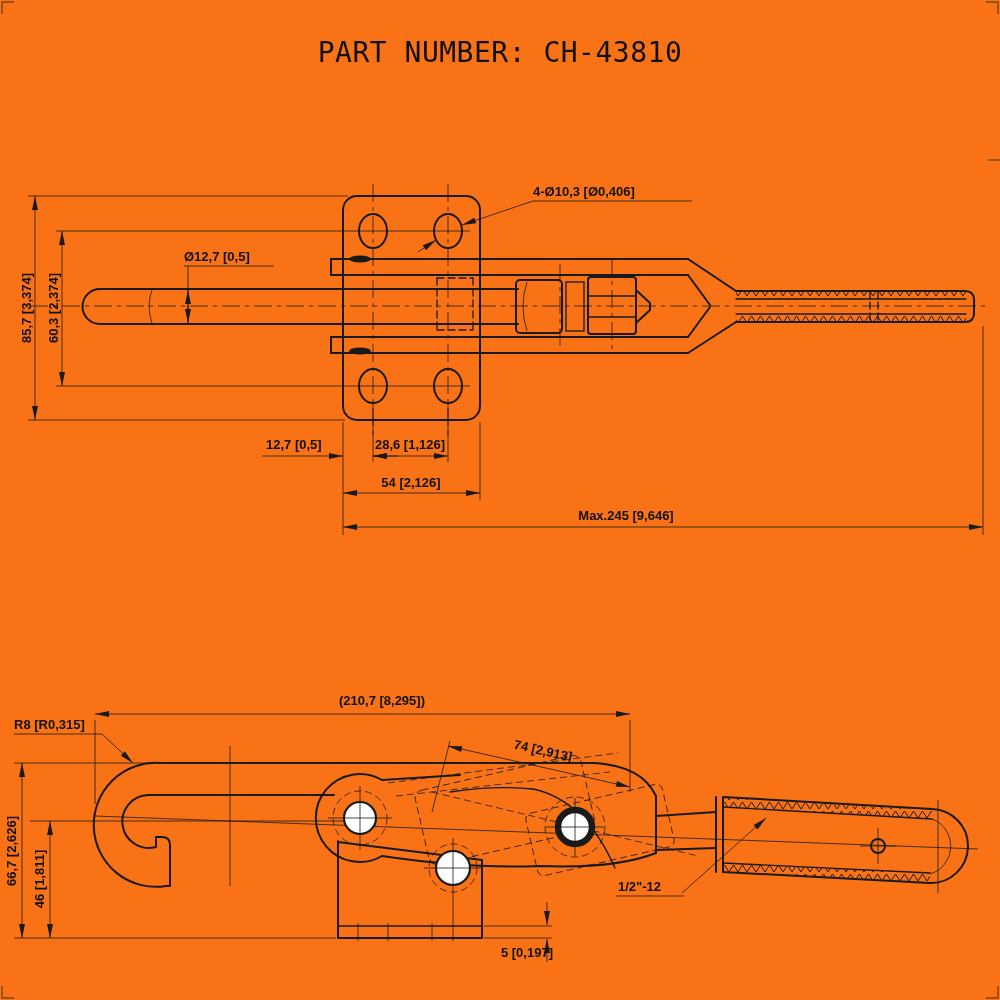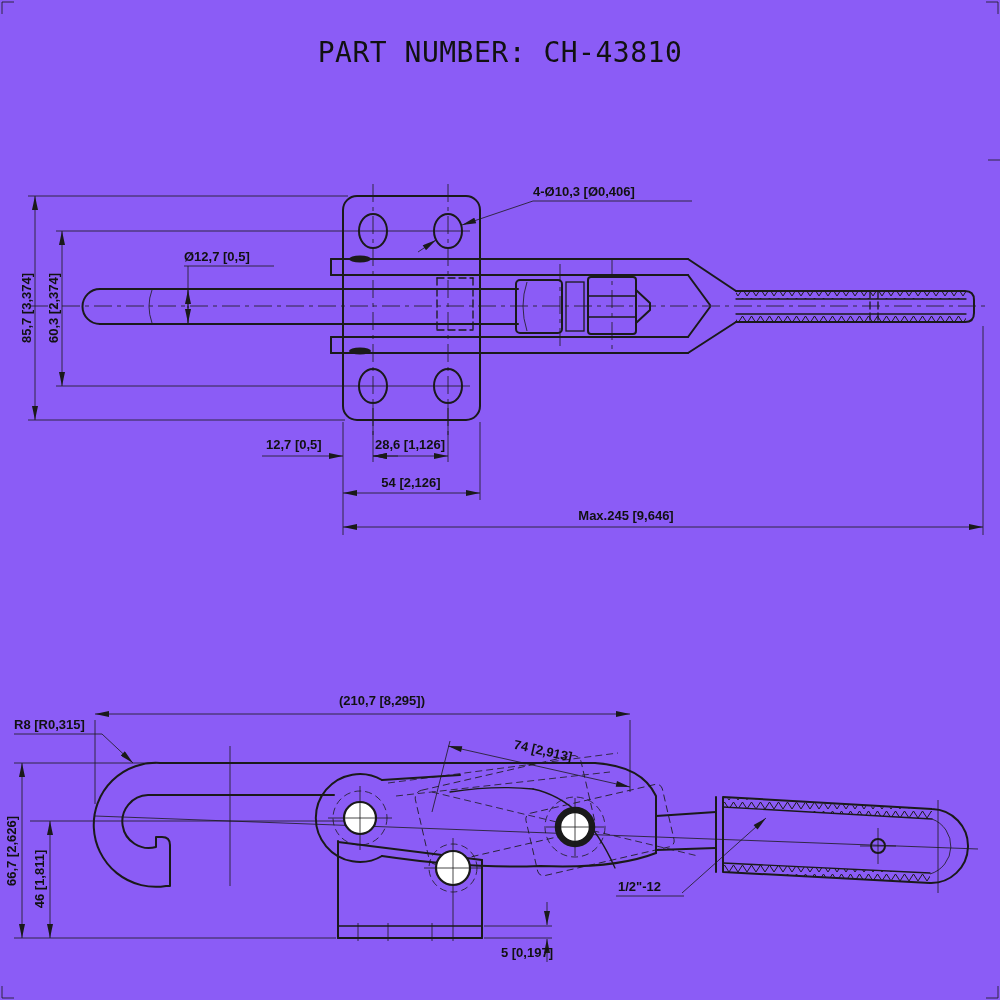--- a/index.html
+++ b/index.html
@@ -1,16 +1,16 @@
 <!DOCTYPE html>
 <html><head>
 <meta charset="utf-8">
 <style>
   html,body{margin:0;padding:0;background:#ffffff;}
-  #sheet{width:1000px;height:1000px;position:relative;background:#8b5cf6;}
+  #sheet{width:1000px;height:1000px;position:relative;background:#f97316;}
   svg{display:block;}
   .t2{stroke:#1a1a1a;stroke-width:2;fill:none;stroke-linecap:round;stroke-linejoin:round;}
   .t1{stroke:#1a1a1a;stroke-width:1.3;fill:none;stroke-linecap:round;}
   .t0{stroke:#1a1a1a;stroke-width:0.8;fill:none;stroke-linecap:butt;}
   .dsh{stroke-dasharray:7 4;}
   .cl{stroke-dasharray:18 5 4 5;}
   .fillink{fill:#1a1a1a;stroke:none;}
   text{fill:#111;}
   .dim{font:bold 13px "Liberation Sans", sans-serif;}
   .ttl{font:28px "DejaVu Sans Mono", monospace;letter-spacing:0.5px;}

